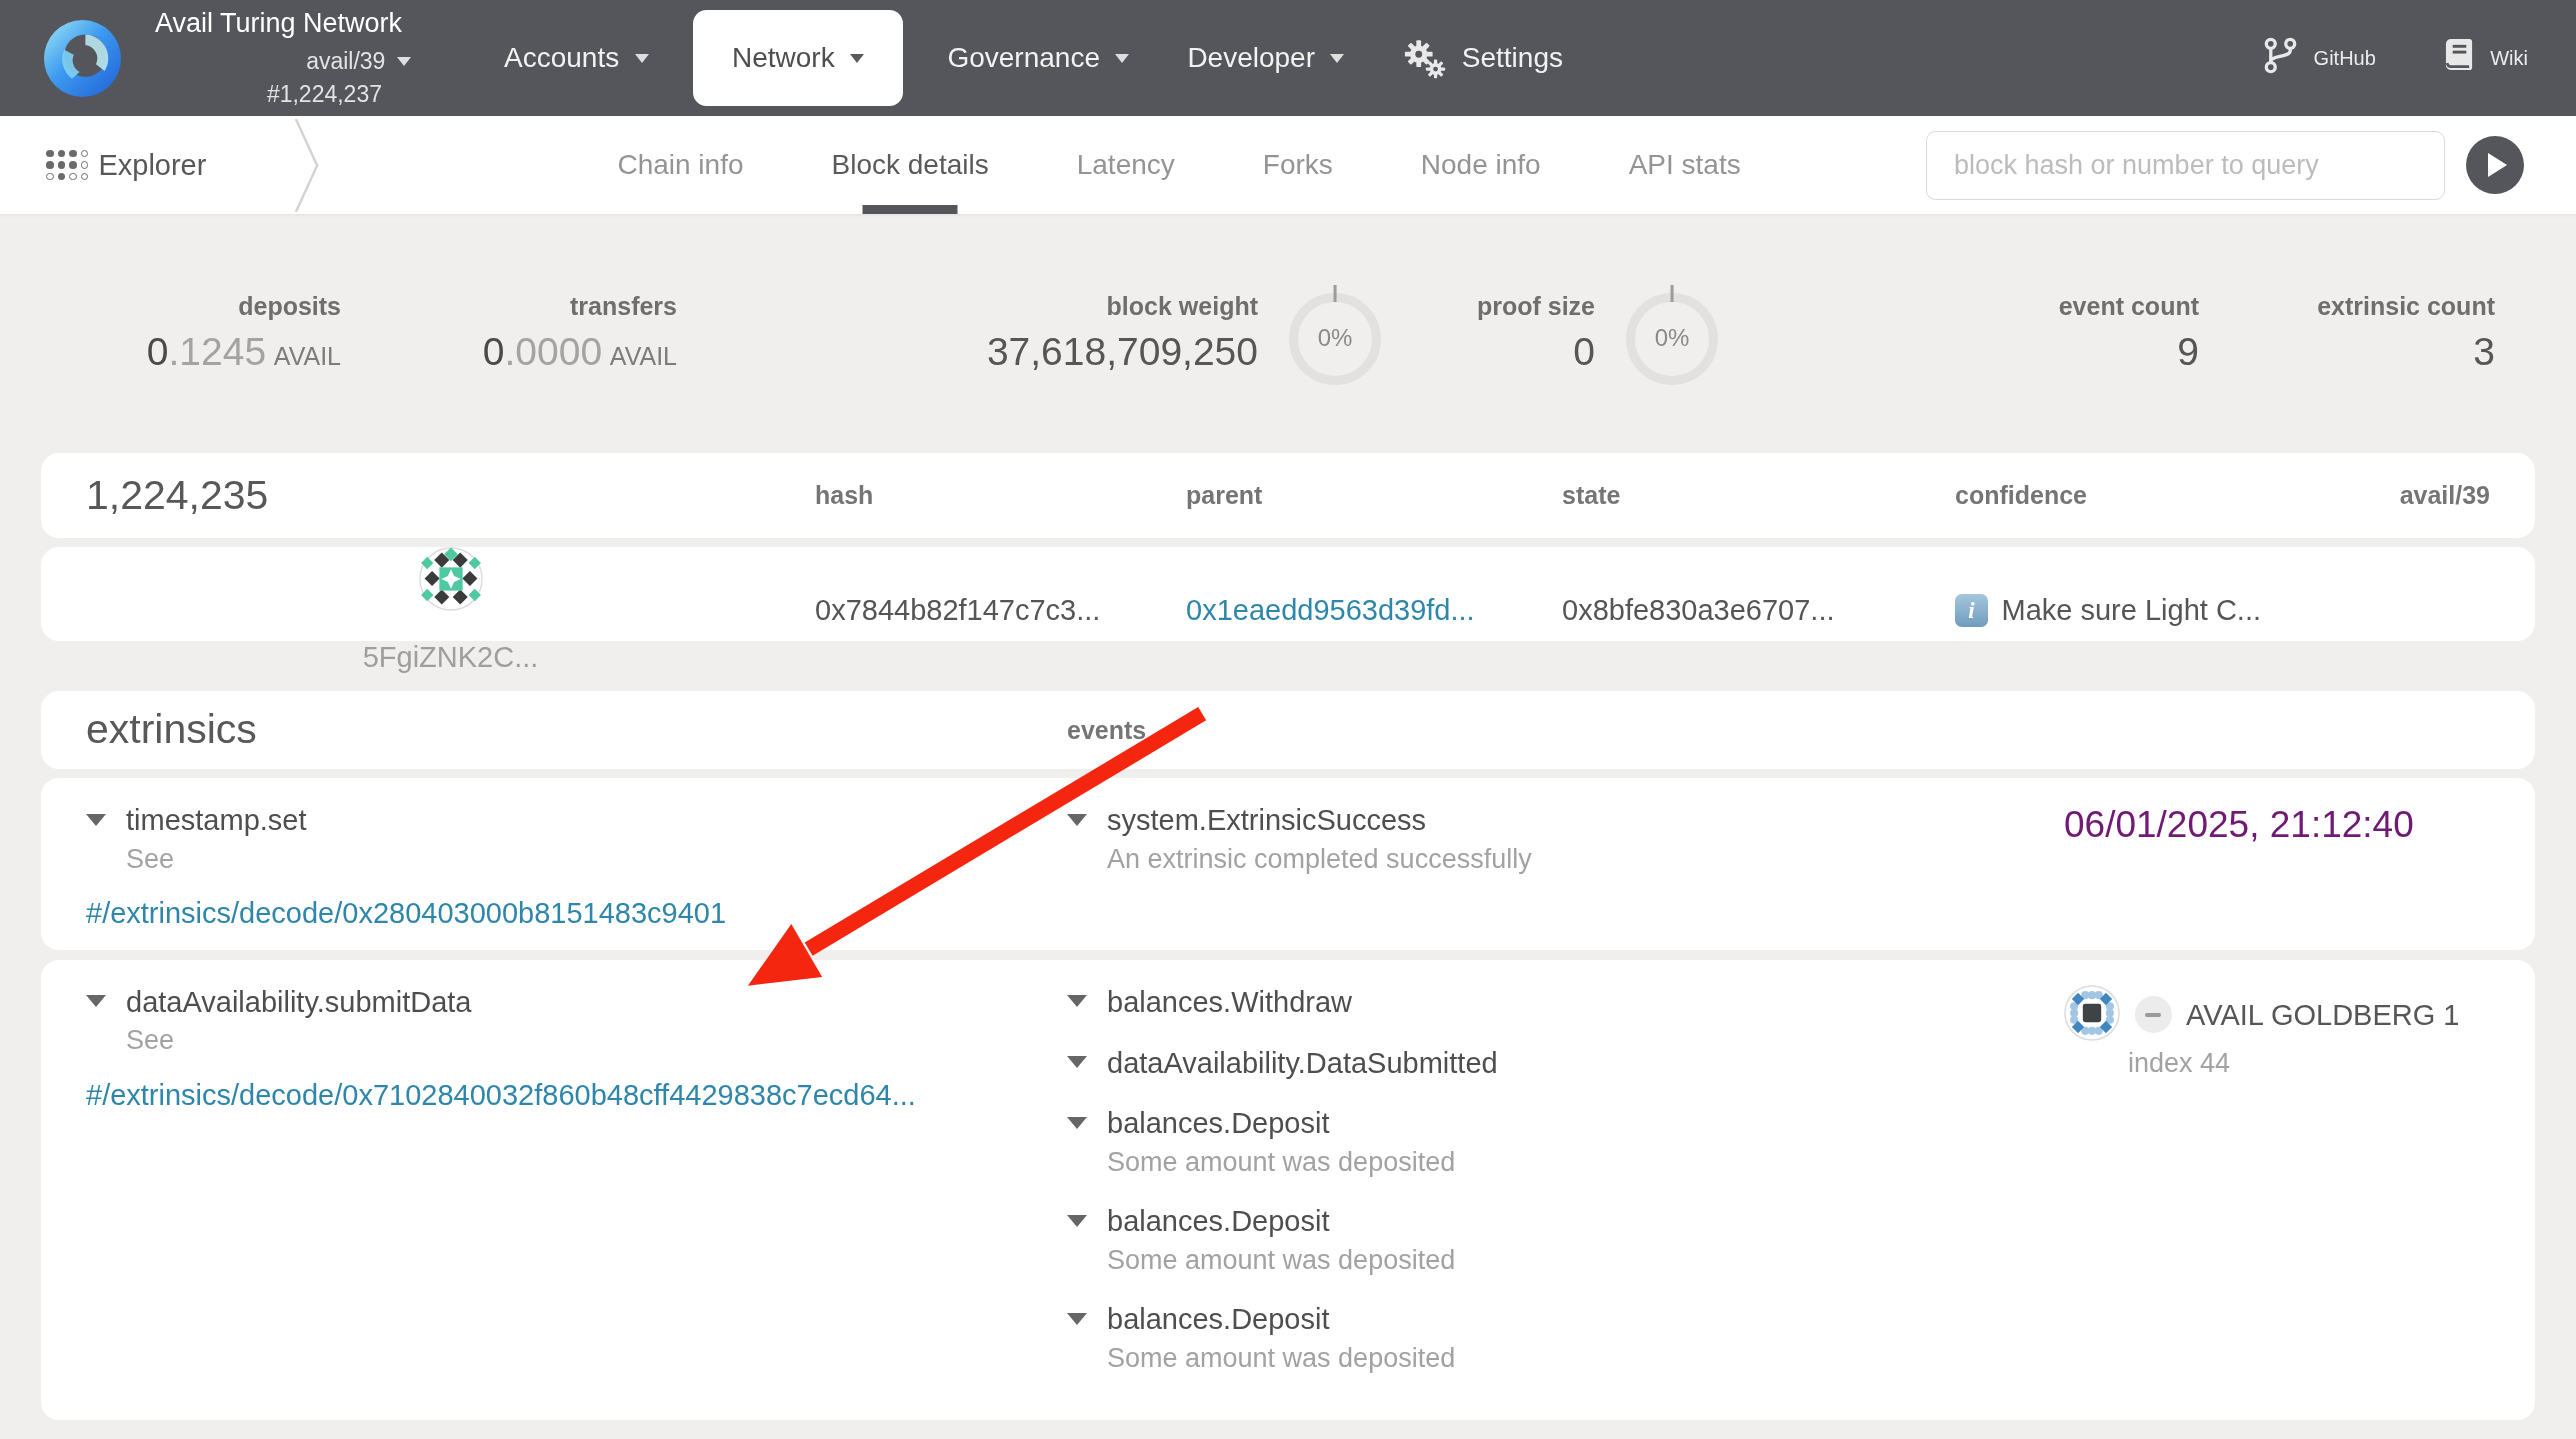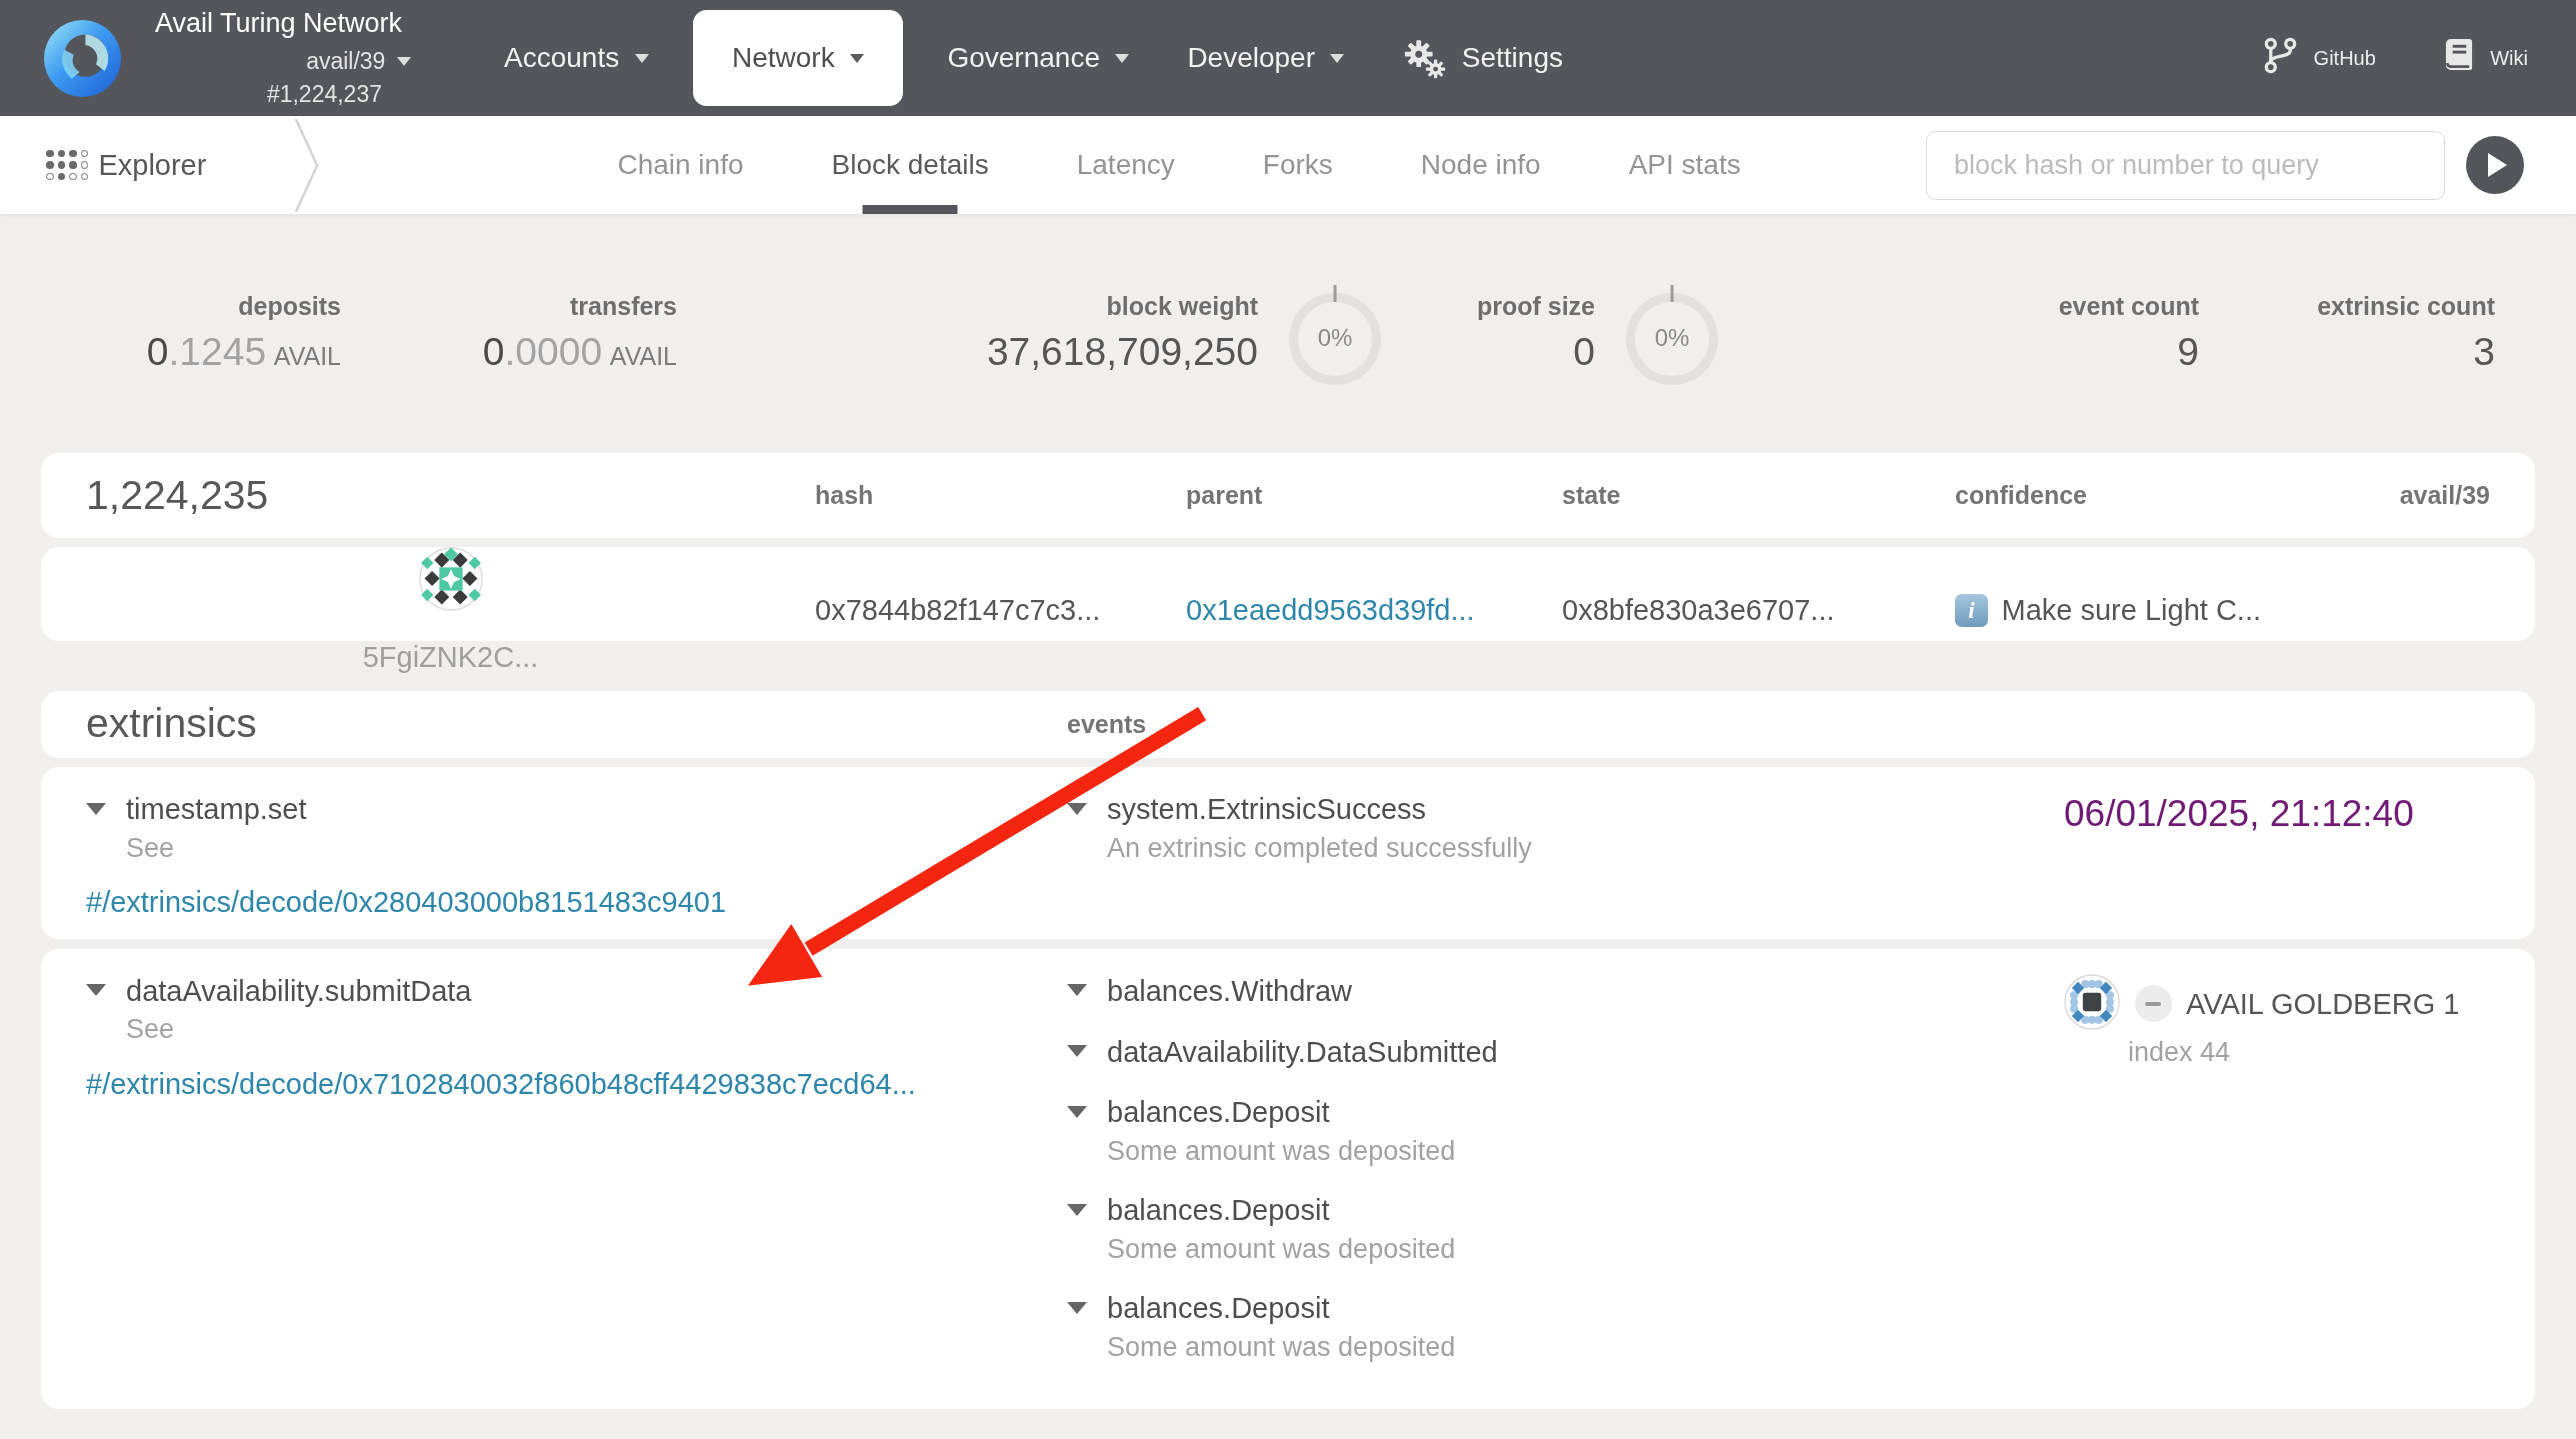--- a/index.html
+++ b/index.html
@@ -74,21 +74,21 @@
   .col-label { font-size: 25px; font-weight: bold; color: #757575; }
   .col-label.right { text-align: right; }
   .block-row { height: 94px; margin-top: 8.7px; }
   .cell { font-size: 29px; color: #555; white-space: nowrap; overflow: hidden; }
   .cell.link { color: #2e86ab; cursor: pointer; }
   .author { display: flex; align-items: center; gap: 25px; cursor: pointer; flex-direction: column; }
   .author-name { font-size: 29px; color: #9e9e9e; }
   .confidence { display: flex; align-items: center; gap: 13.5px; cursor: pointer; }
   .info-badge { width: 33px; height: 33px; border-radius: 6.8px; background: linear-gradient(#a6c6de, #6f9cbd); color:#fff; display:flex; align-items:center; justify-content:center; font-family:"Liberation Serif", serif; font-style: italic; font-weight: bold; font-size: 23px; flex:0 0 auto; }
   
-  .x-head { display: grid; grid-template-columns: 981px 1fr; align-items: center; padding: 0 45px; height: 67px; margin-top: 50px; }
+  .x-head { display: grid; grid-template-columns: 981px 1fr; align-items: center; padding: 0 45px; height: 78px; margin-top: 50px; }
   .x-title { font-size: 41px; color: #585858; }
   .x-events-label { font-size: 25px; font-weight: bold; color: #757575; }
   .x-row { display: grid; grid-template-columns: 981px 948px 1fr; padding: 25px 45px 19.3px 45px; margin-top: 9.6px; align-items: start; }
   .x-row.tall { min-height: 137px; }
   .exp-caret { width:0; height:0; border-left:10.6px solid transparent; border-right:10.6px solid transparent; border-top:12.5px solid #666; margin-top:10.6px; flex:0 0 auto; cursor:pointer; }
   .ext-head { display: flex; gap: 20px; }
   .ext-method { font-size: 29px; color: #4e4e4e; }
   .ext-see { font-size: 27px; color: #a2a2a2; margin-top: 4.8px; }
   .ext-link { display: inline-block; margin-top: 21px; font-size: 29px; color: #2e86ab; text-decoration: none; white-space: nowrap; cursor: pointer; }
   .evt { display: flex; gap: 20px; margin-bottom: 26px; }

